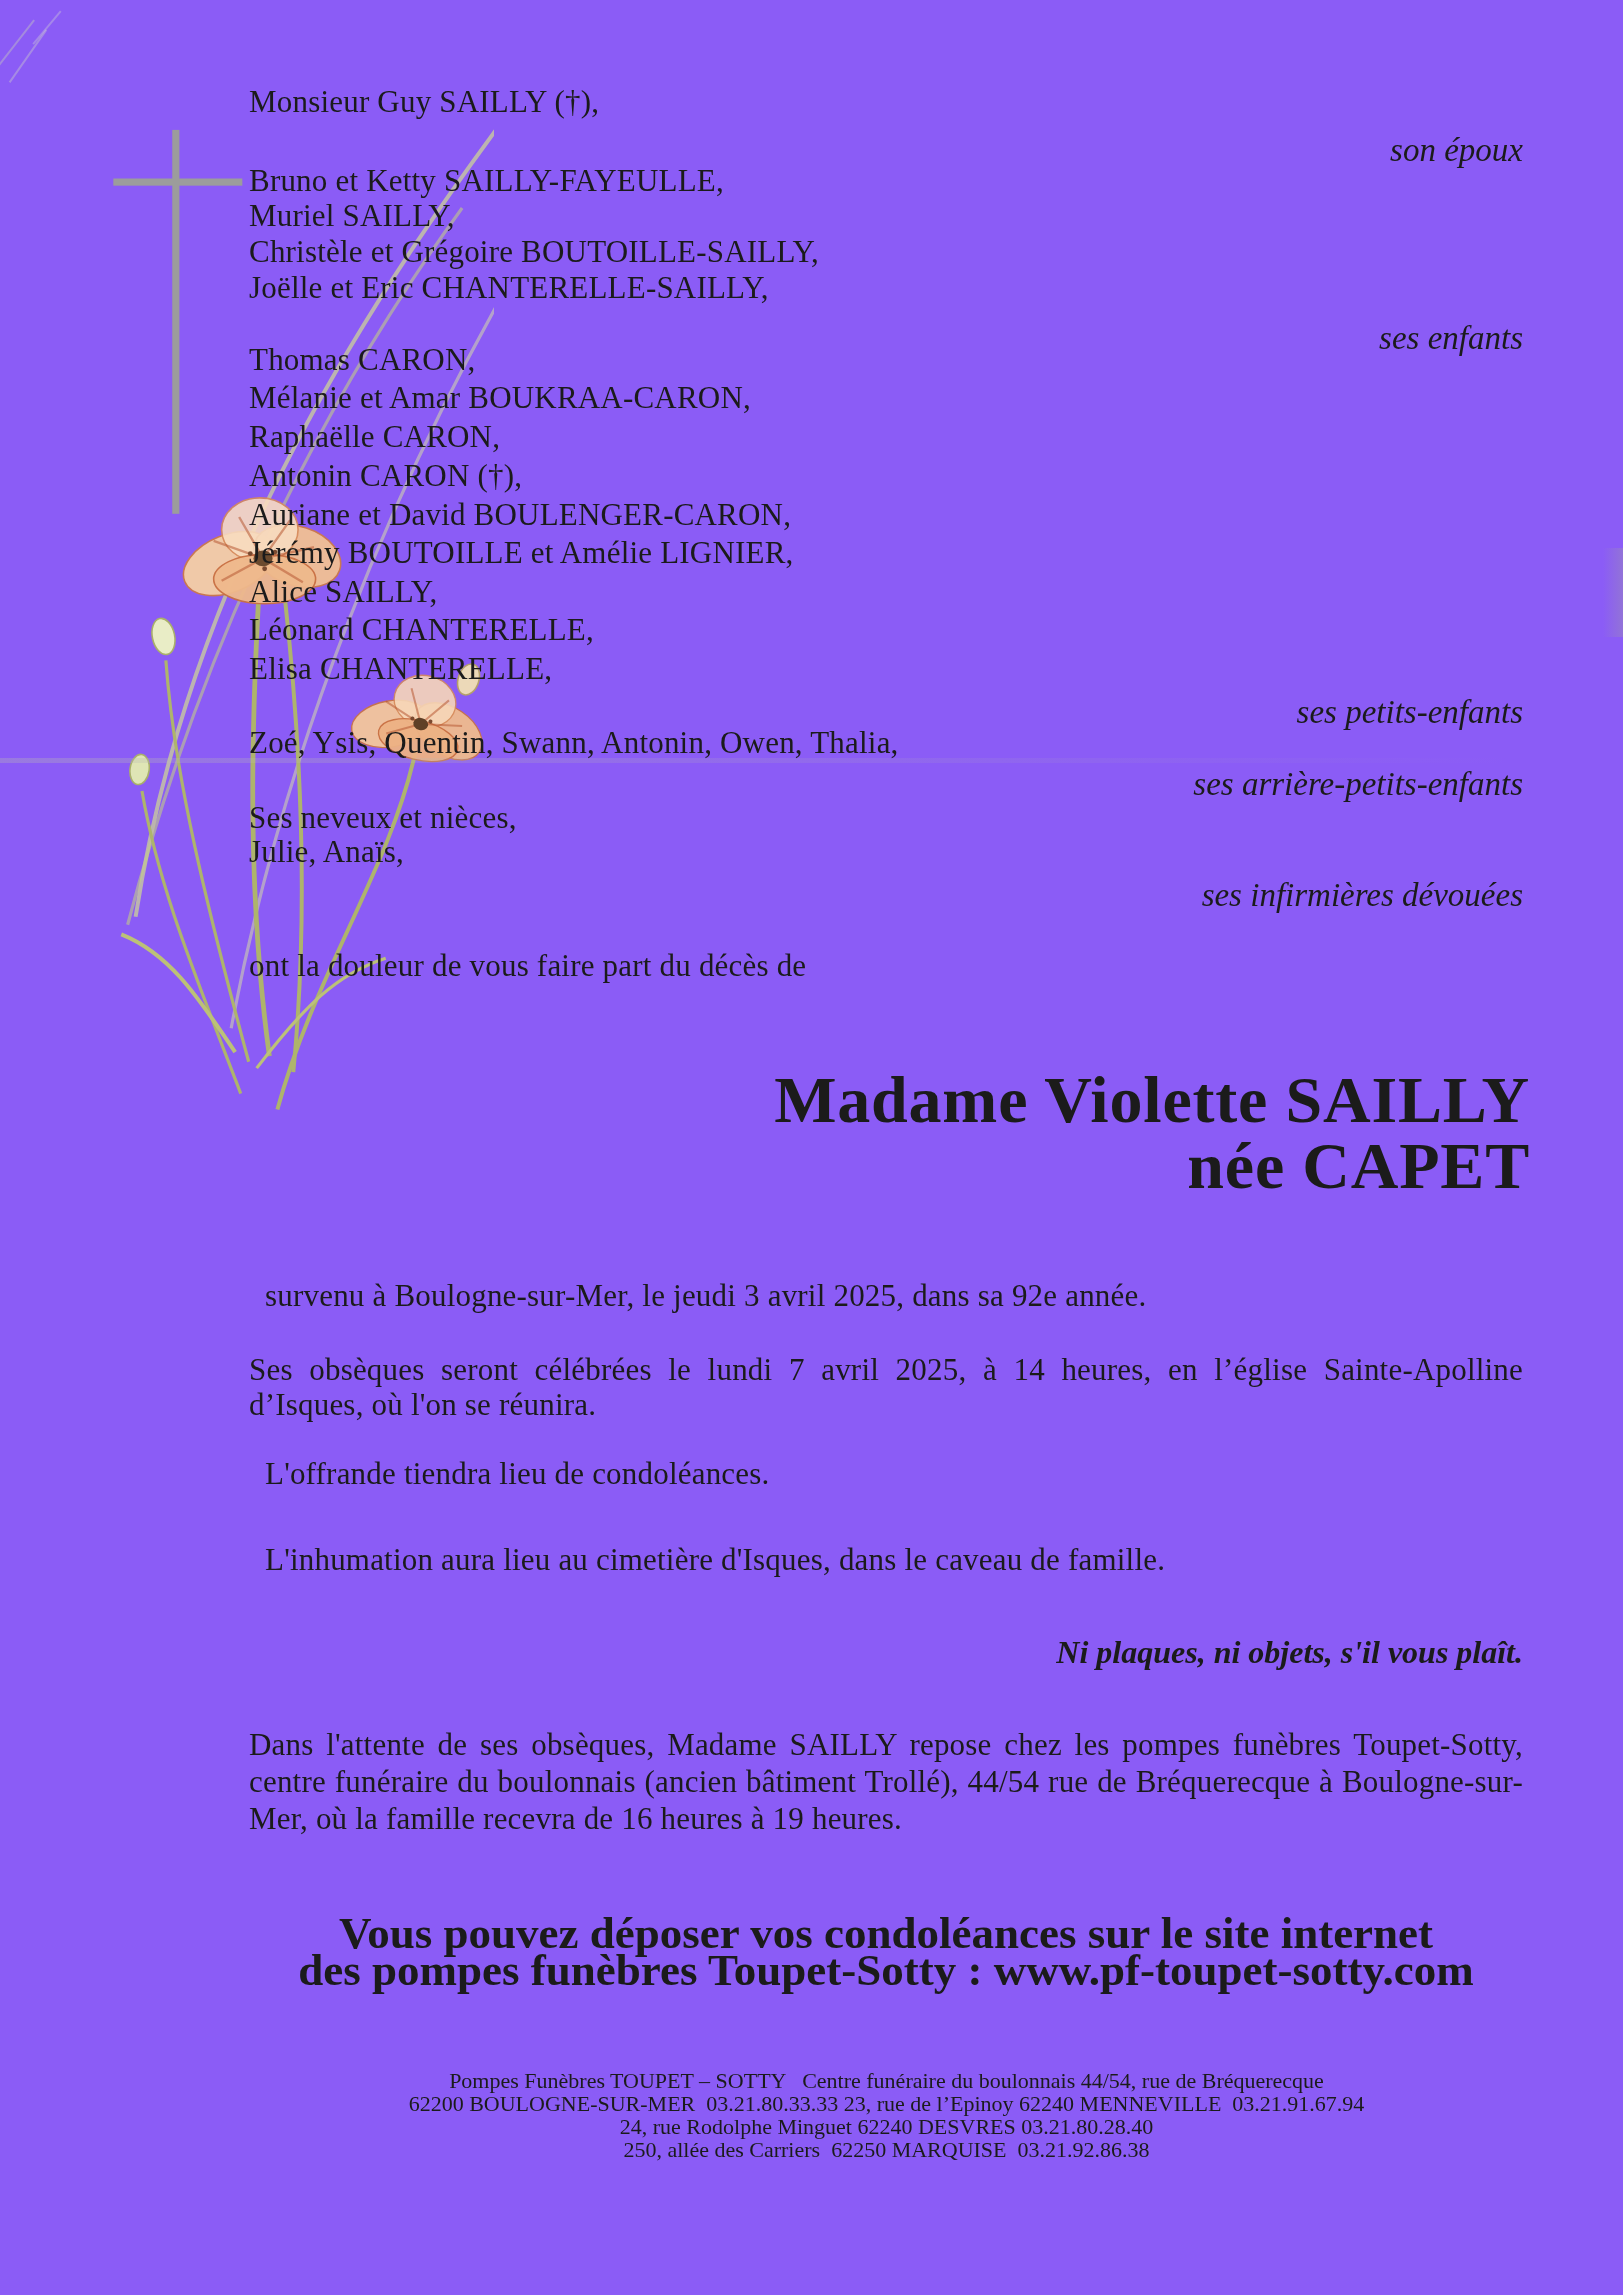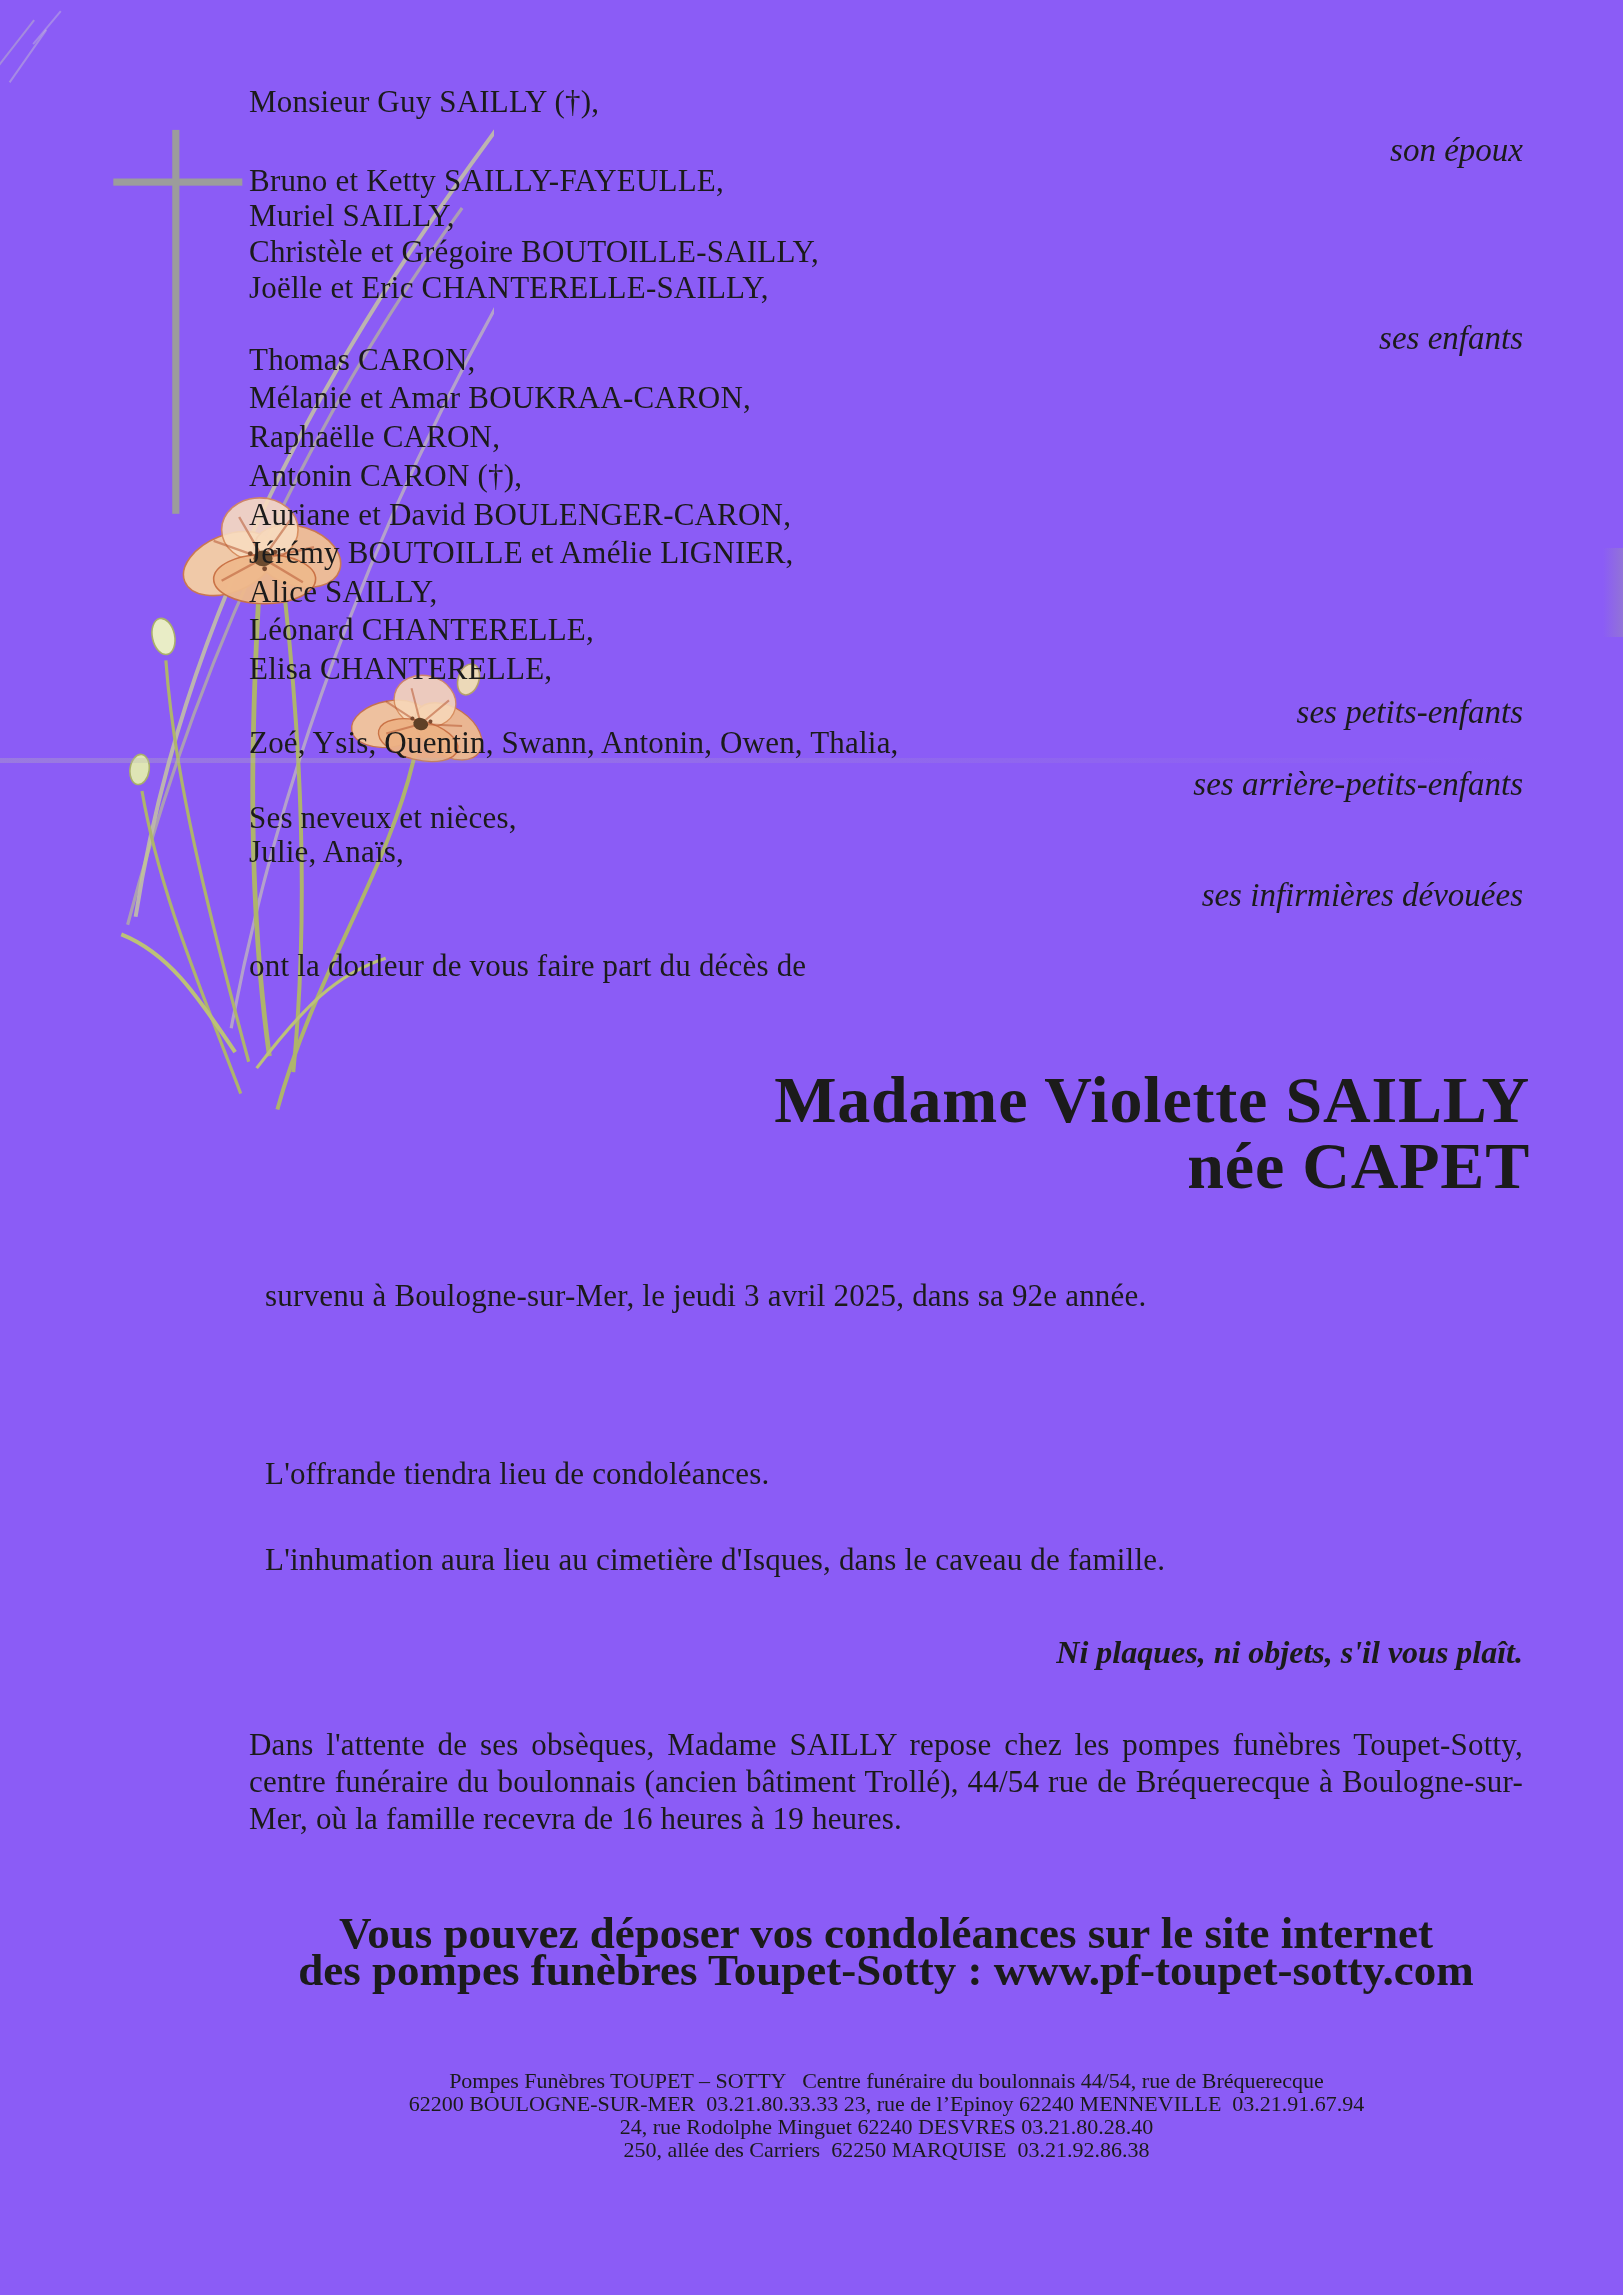--- a/index.html
+++ b/index.html
@@ -120,20 +120,21 @@
   <div class="ln" style="top:800px">Ses neveux et nièces,</div>
   <div class="ln" style="top:834px">Julie, Anaïs,</div>
   <div class="rlbl" style="top:877px">ses infirmières dévouées</div>
 
   <div class="ln" style="top:948px">ont la douleur de vous faire part du décès de</div>
 
   <div class="title-line" style="top:1062px">Madame Violette SAILLY</div>
   <div class="title-line" style="top:1128px">née CAPET</div>
 
   <div class="para single" style="top:1277px">survenu à Boulogne-sur-Mer, le jeudi 3 avril 2025, dans sa 92e année.</div>
+  <div class="para" style="top:1352px;line-height:35px">Ses obsèques seront célébrées le lundi 7 avril 2025, à 14 heures, en l’église Sainte-Apolline d’Isques, où l'on se réunira.</div>
   <div class="para single" style="top:1455px">L'offrande tiendra lieu de condoléances.</div>
   <div class="para single" style="top:1541px">L'inhumation aura lieu au cimetière d'Isques, dans le caveau de famille.</div>
   <div class="request" style="top:1634px">Ni plaques, ni objets, s'il vous plaît.</div>
   <div class="para" style="top:1726px">Dans l'attente de ses obsèques, Madame SAILLY repose chez les pompes funèbres Toupet-Sotty, centre funéraire du boulonnais (ancien bâtiment Trollé), 44/54 rue de Bréquerecque à Boulogne-sur-Mer, où la famille recevra de 16 heures à 19 heures.</div>
 
   <div class="condol" style="top:1915px">
     <div>Vous pouvez déposer vos condoléances sur le site internet</div>
     <div>des pompes funèbres Toupet-Sotty : www.pf-toupet-sotty.com</div>
   </div>
 

